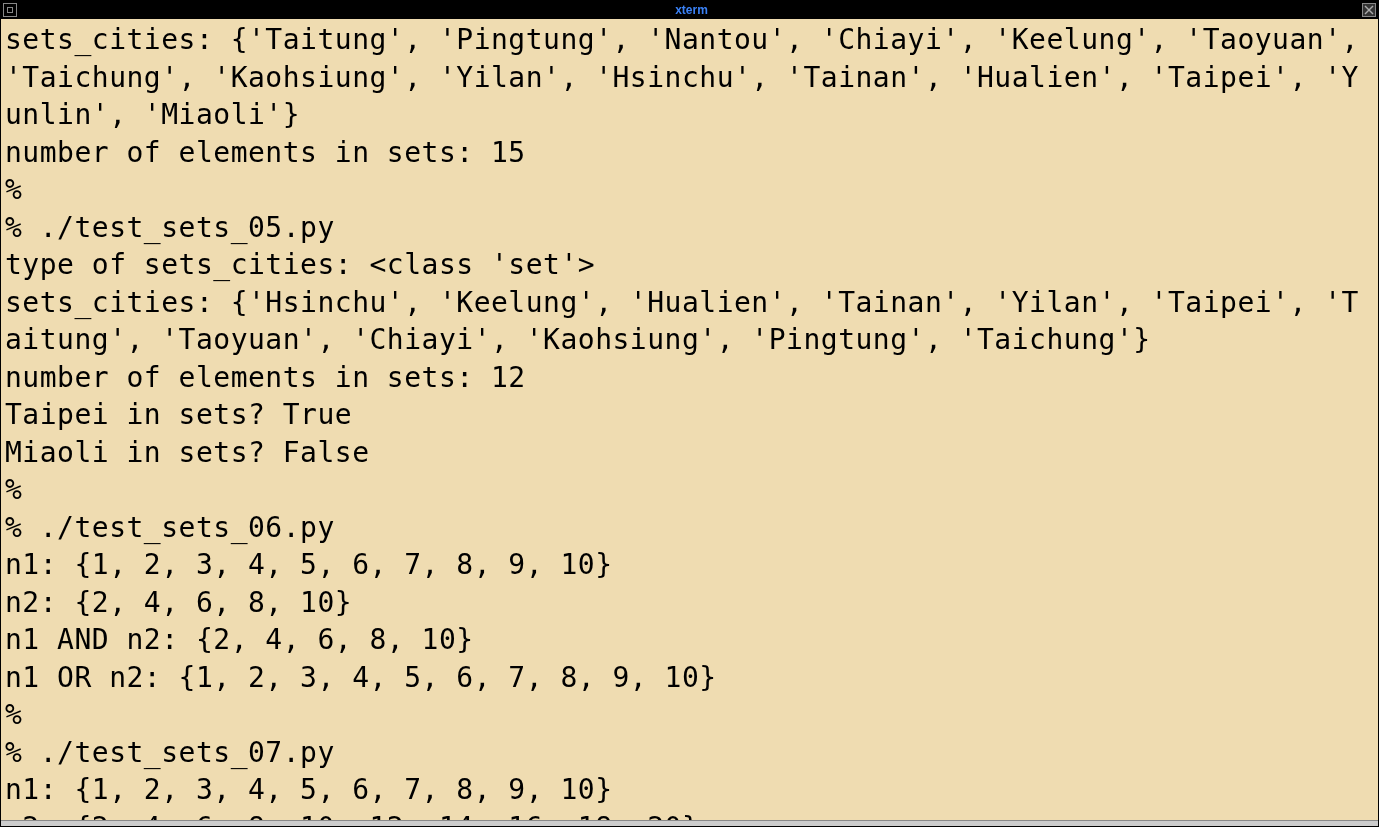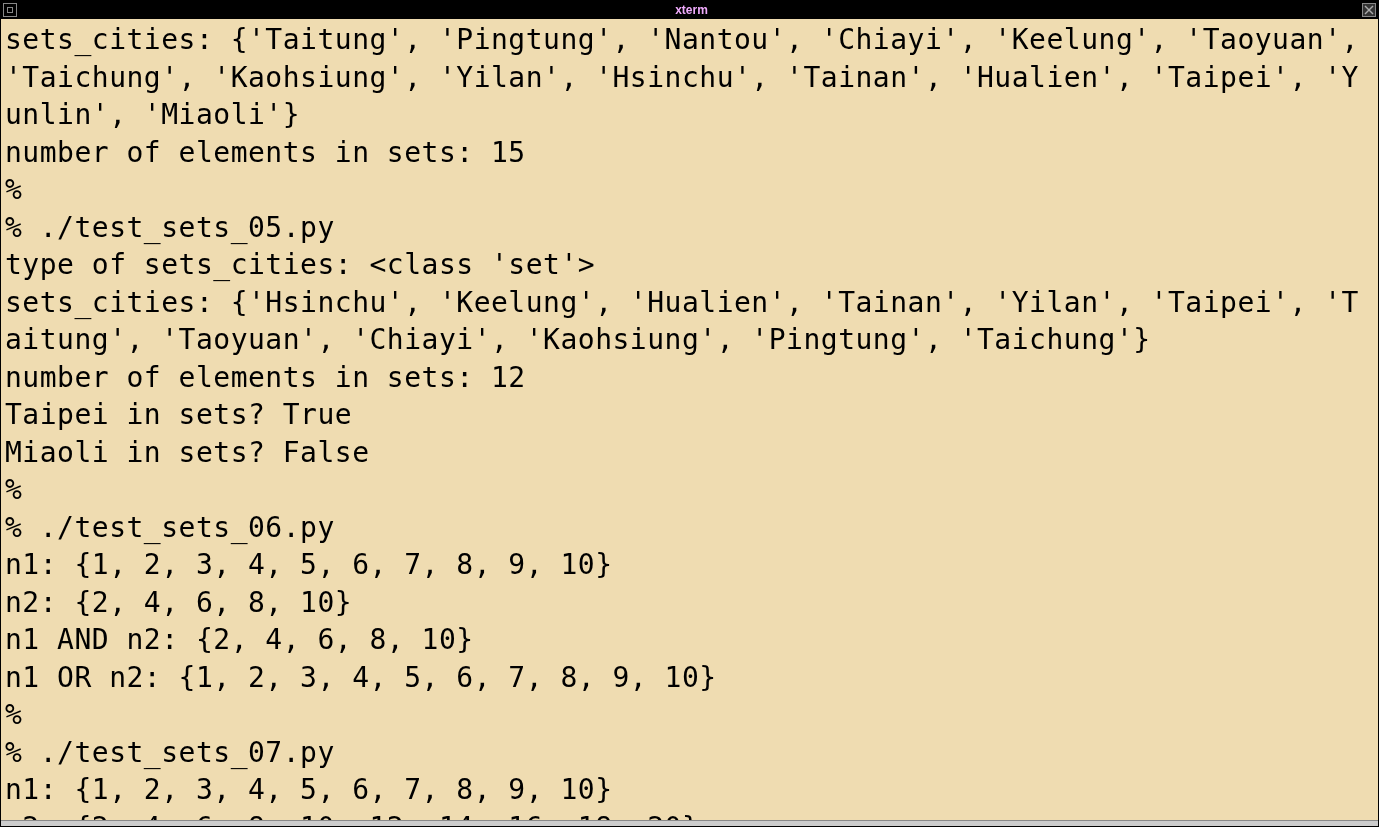--- a/index.html
+++ b/index.html
@@ -16,21 +16,21 @@
     }
     .window {
       width: 100%;
       height: 100%;
       display: flex;
       flex-direction: column;
       border: 1px solid #000;
     }
     .titlebar {
       background: #000;
-      color: #f0abfc;
+      color: #3b82f6;
       height: 18px;
       display: flex;
       align-items: center;
       justify-content: space-between;
       font-family: Arial, sans-serif;
       font-size: 12px;
       font-weight: bold;
       padding: 0 2px;
     }
     .titlebar-left {

